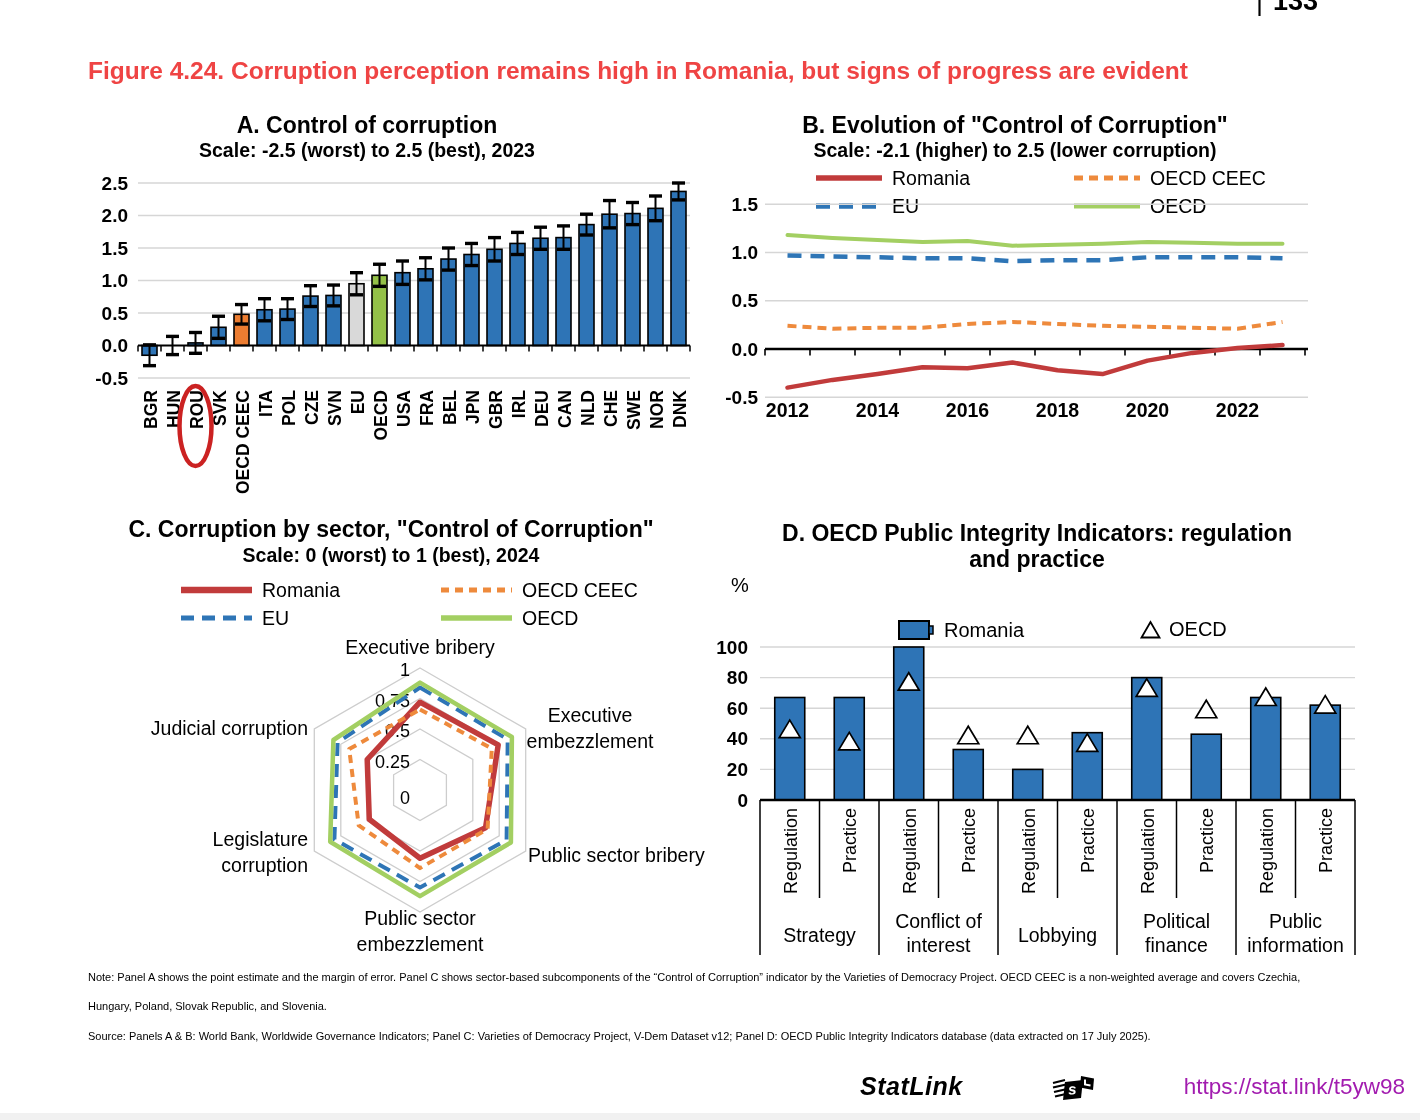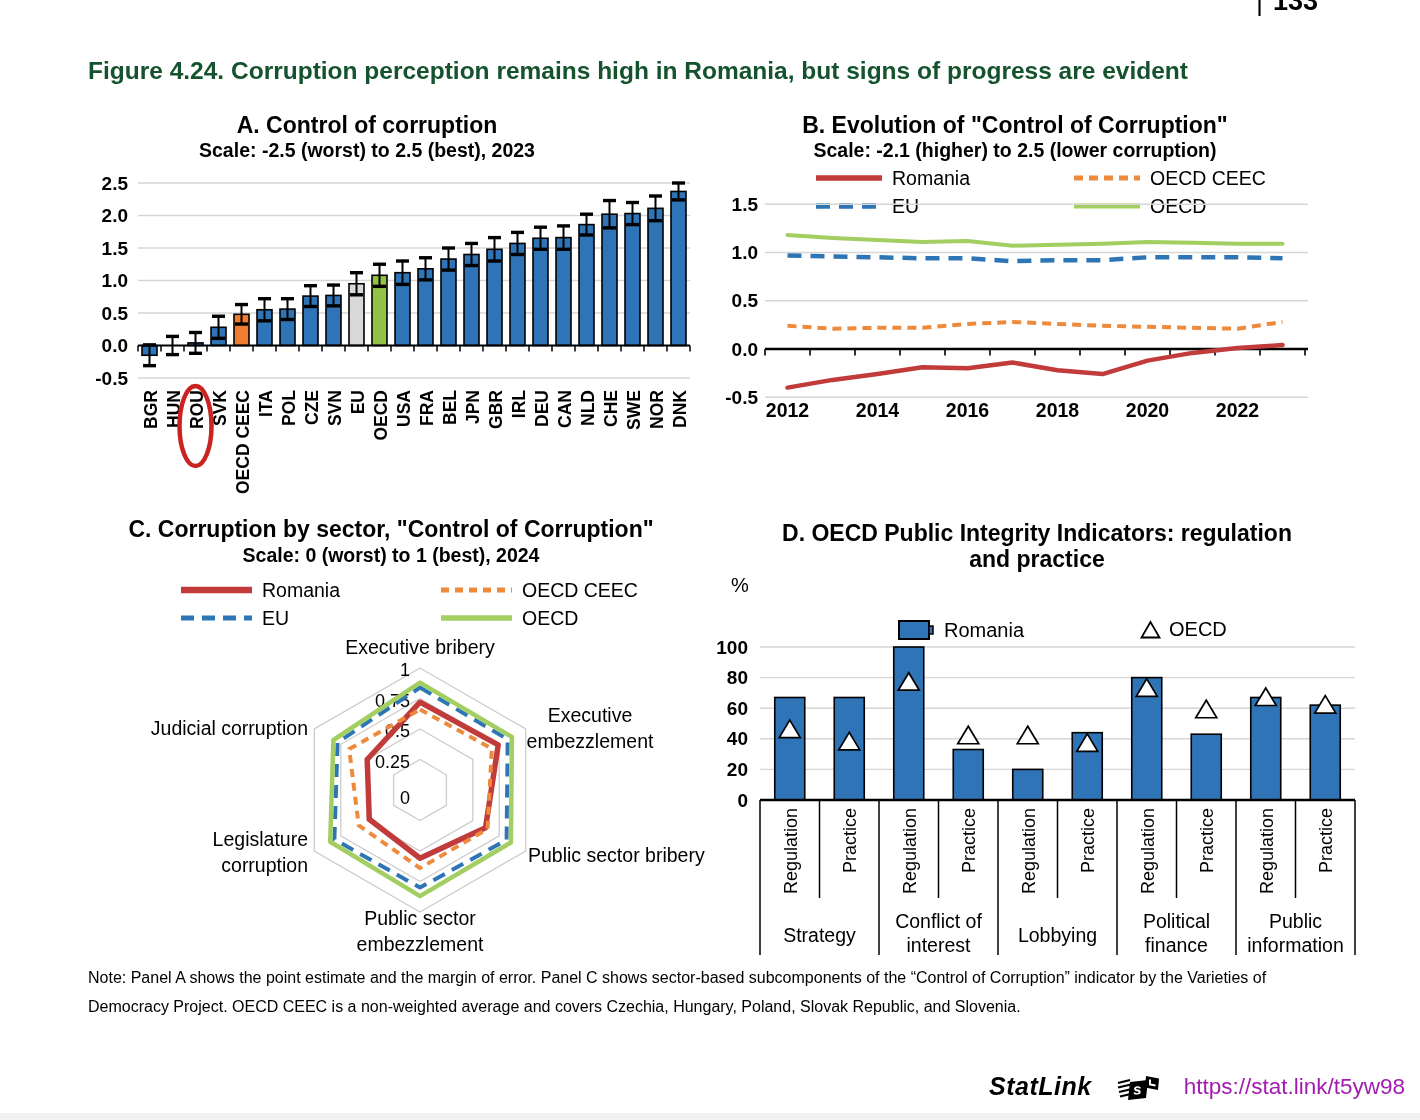--- a/index.html
+++ b/index.html
@@ -6,40 +6,40 @@
   html,body { background:#fff; }
   body {
     position:relative; width:1420px; height:1120px; overflow:hidden;
     font-family:"Liberation Sans", sans-serif; color:#000;
   }
   .page-number { position:absolute; left:1256px; top:-14px; font-size:27px; white-space:nowrap; }
   .page-number .bar { font-weight:400; margin-right:10px; }
   .page-number .num { font-weight:700; }
   .figure-title {
     position:absolute; left:88px; top:56px; width:1310px;
-    font-size:24.5px; font-weight:700; color:#14532d; line-height:30px;
+    font-size:24.5px; font-weight:700; color:#ef4444; line-height:30px;
   }
   .pt { position:absolute; text-align:center; font-size:23px; font-weight:700; line-height:26px; }
   .ps { position:absolute; text-align:center; font-size:19.5px; font-weight:700; line-height:25px; }
   svg.chart { position:absolute; overflow:visible; }
   .legend { position:absolute; }
   .lgd-row { display:flex; align-items:center; height:28px; }
   .lgd-item { display:flex; align-items:center; }
   .lgd-item span { font-size:19.5px; white-space:nowrap; }
   .lgd-item svg { margin-right:9px; flex:none; }
   .pct-label { position:absolute; font-size:20px; }
   .legend-d-item { position:absolute; display:flex; align-items:center; gap:7px; font-size:20px; }
   .note {
     position:absolute; left:88px; top:963px; width:1252px;
-    font-size:16px; line-height:29.4px;
+    font-size:11px; line-height:29.4px;
   }
   .note p { margin:0; }
   .statlink {
     position:absolute; left:860px; top:1072px; width:545px;
-    display:flex; align-items:center; justify-content:flex-end; gap:25px;
+    display:flex; align-items:center; justify-content:space-between; gap:25px;
   }
   .sl-word { font-size:25px; font-weight:700; font-style:italic; letter-spacing:0.5px; }
   .sl-url { font-size:22.5px; color:#a21caf; text-decoration:none; }
   .bottom-strip { position:absolute; left:0; bottom:0; width:100%; height:7px; background:#f1f1f1; }
 </style>
 </head>
 <body>
 
 <div class="page-number">
   <span class="bar">|</span><span class="num">133</span>
@@ -433,20 +433,21 @@
     <text x="248.5" y="316" font-size="19.5" text-anchor="middle" fill="#000" font-weight="400" font-family="Liberation Sans, sans-serif">interest</text>
     <text x="367.5" y="306" font-size="19.5" text-anchor="middle" fill="#000" font-weight="400" font-family="Liberation Sans, sans-serif">Lobbying</text>
     <text x="486.5" y="292" font-size="19.5" text-anchor="middle" fill="#000" font-weight="400" font-family="Liberation Sans, sans-serif">Political</text>
     <text x="486.5" y="316" font-size="19.5" text-anchor="middle" fill="#000" font-weight="400" font-family="Liberation Sans, sans-serif">finance</text>
     <text x="605.5" y="292" font-size="19.5" text-anchor="middle" fill="#000" font-weight="400" font-family="Liberation Sans, sans-serif">Public</text>
     <text x="605.5" y="316" font-size="19.5" text-anchor="middle" fill="#000" font-weight="400" font-family="Liberation Sans, sans-serif">information</text>
   </svg>
 
 <div class="note">
   <p>Note: Panel A shows the point estimate and the margin of error. Panel C shows sector-based subcomponents of the “Control of Corruption” indicator by the Varieties of Democracy Project. OECD CEEC is a non-weighted average and covers Czechia, Hungary, Poland, Slovak Republic, and Slovenia.</p>
+  <p>Source: Panels A &amp; B: World Bank, Worldwide Governance Indicators; Panel C: Varieties of Democracy Project, V-Dem Dataset v12; Panel D: OECD Public Integrity Indicators database (data extracted on 17 July 2025).</p>
 </div>
 
 <div class="statlink">
   <span class="sl-word">StatLink</span>
   <svg width="42" height="28" viewBox="0 0 42 28">
     <g stroke="#000" stroke-width="2.3">
       <line x1="1" y1="10" x2="13" y2="7"></line>
       <line x1="1" y1="14.5" x2="14" y2="11.5"></line>
       <line x1="2" y1="19" x2="15" y2="16"></line>
       <line x1="3" y1="23.5" x2="16" y2="20.5"></line>

